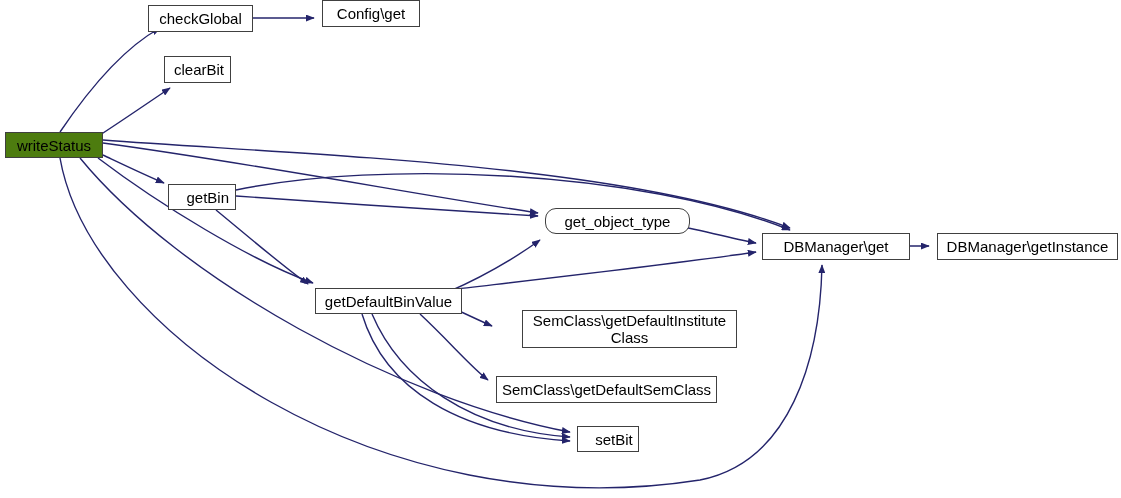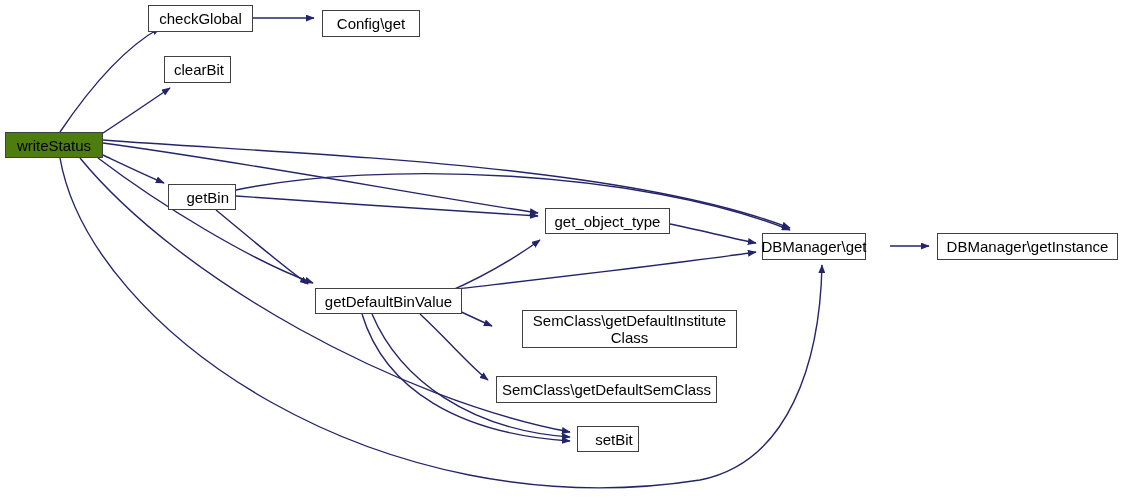--- a/index.html
+++ b/index.html
@@ -81,25 +81,25 @@
         <path d="M 362,314 C 385,390 460,434 570,441" fill="none" stroke="#24246b" stroke-width="1.4" marker-end="url(#arrowhead)"></path>
         <path d="M 670,224 C 700,230 730,238 756,243" fill="none" stroke="#24246b" stroke-width="1.4" marker-end="url(#arrowhead)"></path>
         <path d="M 253,18 C 275,18 295,18 314,18" fill="none" stroke="#24246b" stroke-width="1.4" marker-end="url(#arrowhead)"></path>
         <path d="M 890,246 C 905,246 918,246 929,246" fill="none" stroke="#24246b" stroke-width="1.4" marker-end="url(#arrowhead)"></path>
       </g>
   </svg>
 
   <div id="nodes-group">
       <div class="node highlight" style="left: 5px; top: 132px; width: 98px; height: 26px;"><span class="node-label">writeStatus</span></div>
       <div class="node" style="left: 148px; top: 5px; width: 105px; height: 27px;"><span class="node-label">checkGlobal</span></div>
-      <div class="node" style="left: 322px; top: 10px; width: 98px; height: 27px; align-items: center;"><span class="node-label">Config\get</span></div>
+      <div class="node" style="left: 322px; top: 0; width: 98px; height: 27px; align-items: center;"><span class="node-label">Config\get</span></div>
       <div class="node" style="left: 164px; top: 56px; width: 67px; height: 27px; justify-content: flex-end;"><span class="node-label">clearBit</span></div>
       <div class="node" style="left: 168px; top: 184px; width: 68px; height: 26px; justify-content: flex-end;"><span class="node-label">getBin</span></div>
-      <div class="node" style="left: 545px; top: 208px; width: 125px; height: 26px;"><span class="node-label">get_object_type</span></div>
-      <div class="node" style="left: 762px; top: 233px; width: 104px; height: 27px;"><span class="node-label">DBManager\get</span></div>
+      <div class="node" style="left: 545px; top: 208px; width: 145px; height: 26px; border-radius: 11px;"><span class="node-label">get_object_type</span></div>
+      <div class="node" style="left: 762px; top: 233px; width: 148px; height: 27px;"><span class="node-label">DBManager\get</span></div>
       <div class="node" style="left: 937px; top: 233px; width: 181px; height: 27px;"><span class="node-label">DBManager\getInstance</span></div>
       <div class="node" style="left: 315px; top: 288px; width: 147px; height: 26px;"><span class="node-label">getDefaultBinValue</span></div>
       <div class="node" style="left: 500px; top: 310px; width: 215px; height: 38px; margin-left: 22px;"><span class="node-label">SemClass\getDefaultInstitute
 Class</span></div>
       <div class="node" style="left: 496px; top: 376px; width: 221px; height: 27px;"><span class="node-label">SemClass\getDefaultSemClass</span></div>
       <div class="node" style="left: 577px; top: 426px; width: 62px; height: 26px; padding-left: 12px;"><span class="node-label">setBit</span></div>
     </div>
 
 </div>
 

